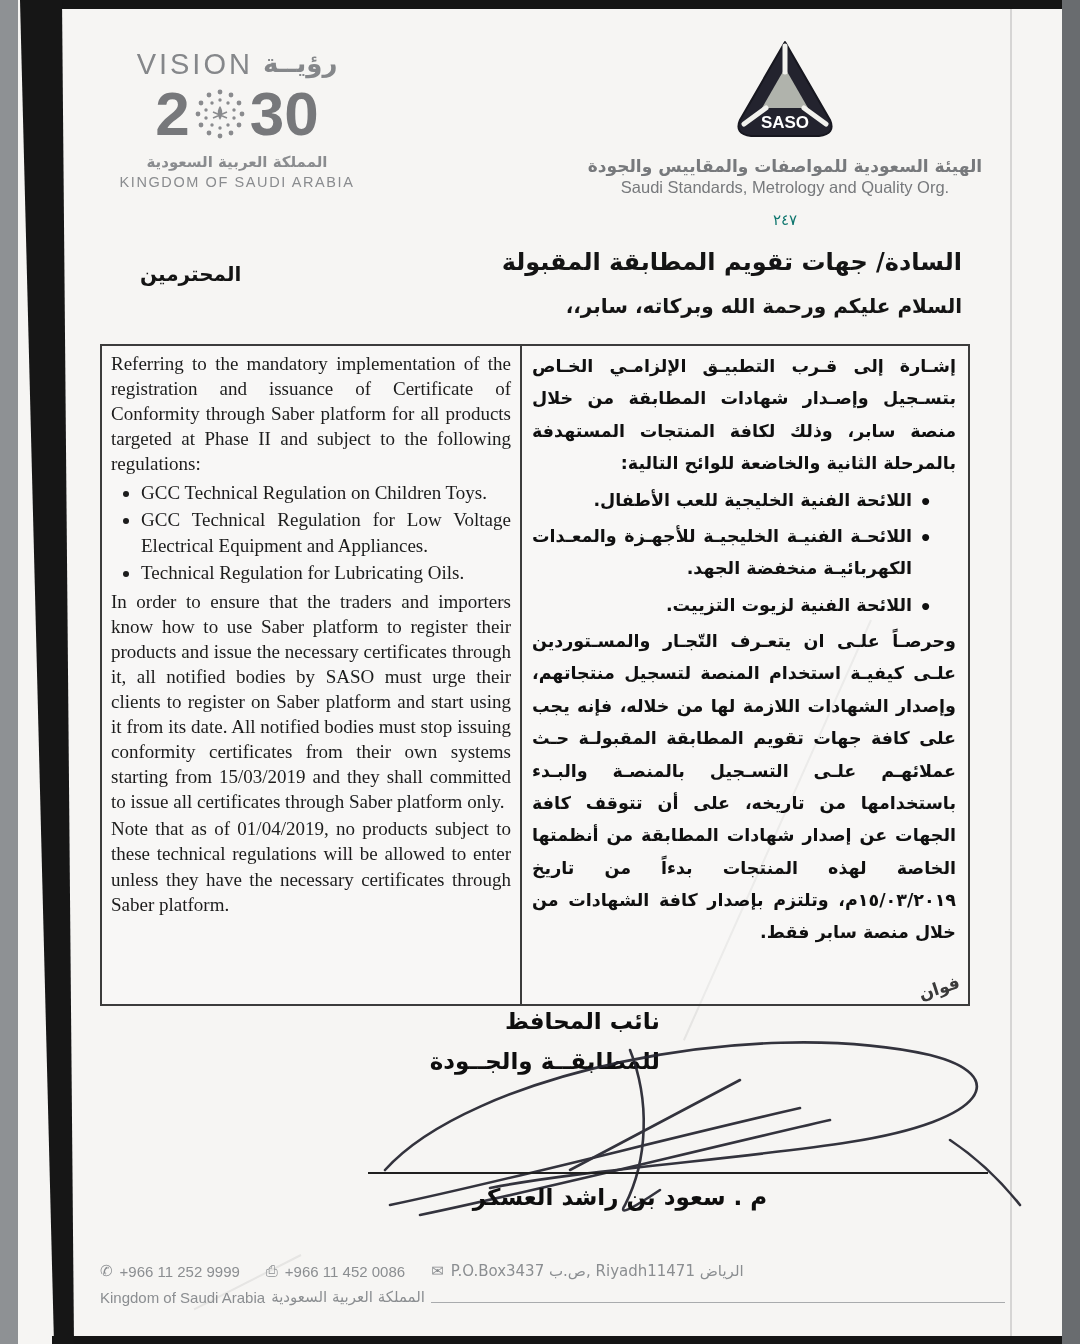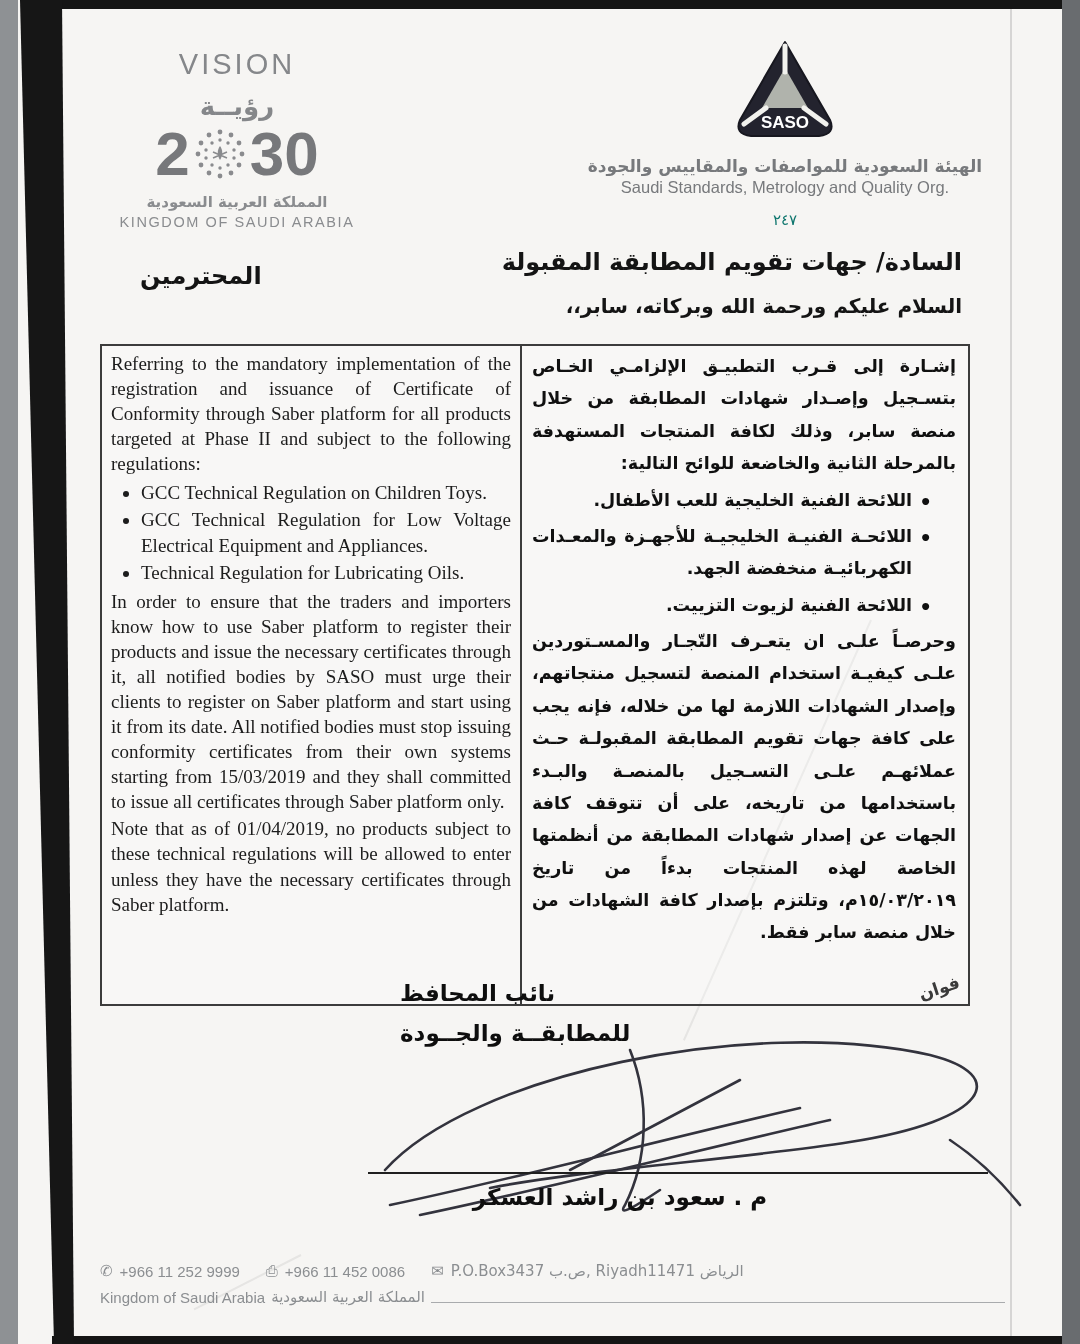--- a/index.html
+++ b/index.html
@@ -14,58 +14,58 @@
   .edge-right{position:absolute;right:0;top:0;width:18px;height:1344px;background:#696c6f;}
   .bar-top{position:absolute;left:56px;top:0;width:1006px;height:9px;background:#151515;}
   .bar-bottom{position:absolute;left:52px;top:1336px;width:1010px;height:8px;background:#151515;}
   .edge-slant{position:absolute;left:0;top:0;width:1080px;height:1344px;pointer-events:none;}
   .paper-edge-line{position:absolute;left:1010px;top:9px;width:2px;height:1327px;background:rgba(120,120,120,.25);}
   .crease1{position:absolute;left:870px;top:620px;width:2px;height:460px;background:rgba(90,90,90,.10);transform:rotate(24deg);transform-origin:top;}
   .crease2{position:absolute;left:300px;top:1255px;width:2px;height:120px;background:rgba(90,90,90,.10);transform:rotate(63deg);transform-origin:top;}
 
   
   .vision{position:absolute;left:112px;top:48px;width:250px;text-align:center;color:#85878a;}
-  .vision .row1{font-size:29px;letter-spacing:3px;font-weight:400;display:flex;align-items:center;justify-content:center;gap:10px;flex-direction:column;}
+  .vision .row1{font-size:29px;letter-spacing:3px;font-weight:400;display:flex;justify-content:center;gap:10px;}
   .vision .row1 .ar{font-family:"DejaVu Sans", sans-serif;font-size:26px;font-weight:bold;}
   .vision .row2{display:flex;align-items:center;justify-content:center;font-size:62px;font-weight:700;color:#77787b;line-height:1;margin-top:2px;}
   .vision .row3{font-family:"DejaVu Sans", sans-serif;font-size:15px;font-weight:bold;margin-top:8px;color:#8a8c8f;}
   .vision .row4{font-size:14.5px;letter-spacing:1.6px;margin-top:3px;color:#8a8c8f;}
 
   
   .saso{position:absolute;left:585px;top:38px;width:400px;text-align:center;}
   .saso .logo{display:block;margin:0 auto;}
   .saso .org-ar{font-family:"DejaVu Sans", sans-serif;font-size:17px;font-weight:bold;color:#77797c;margin-top:8px;direction:rtl;}
   .saso .org-en{font-size:16.5px;color:#77797c;margin-top:2px;}
   .saso .doc-num{font-family:"DejaVu Sans", sans-serif;font-size:15px;color:#0f766e;margin-top:14px;}
 
   
   .recipient{position:absolute;right:118px;top:248px;width:470px;text-align:right;direction:rtl;
     font-family:"DejaVu Sans", sans-serif;font-weight:bold;color:#141414;}
   .recipient .l1{font-size:24px;}
   .recipient .l2{font-size:20px;margin-top:18px;}
   .honorific{position:absolute;left:140px;top:262px;font-family:"DejaVu Sans", sans-serif;
-    font-weight:bold;font-size:24px;color:#141414;direction:rtl;}
+    font-weight:bold;font-size:20px;color:#141414;direction:rtl;}
 
   
   .mainbox{position:absolute;left:100px;top:344px;width:866px;height:658px;
     border:2px solid #3c3c3c;display:flex;background:rgba(255,255,255,.25);}
   .col-en{width:420px;padding:5px 9px 8px 9px;border-right:2px solid #3c3c3c;box-sizing:border-box;
     font-family:"Liberation Serif", serif;font-size:19px;line-height:1.32;text-align:justify;color:#1c1c1c;}
   .col-en p{margin:0 0 2px 0;}
   .col-en ul{margin:4px 0 4px 0;padding-left:30px;list-style:disc;}
   .col-en li{margin-bottom:2px;}
   .col-ar{flex:1;padding:4px 12px 0 10px;box-sizing:border-box;direction:rtl;text-align:justify;
     font-family:"DejaVu Sans", sans-serif;font-weight:bold;font-size:17.5px;line-height:1.85;color:#101010;}
   .col-ar p{margin:0 0 4px 0;}
   .col-ar ul{margin:2px 24px 2px 0;padding:0;list-style:none;}
   .col-ar li{position:relative;padding-right:20px;margin-bottom:4px;}
   .col-ar li::before{content:"•";position:absolute;right:0;top:0;font-size:20px;}
 
   
-  .sig-title{position:absolute;left:400px;top:980px;width:260px;text-align:left;direction:rtl;
+  .sig-title{position:absolute;left:400px;top:1008px;width:260px;text-align:right;direction:rtl;
     font-family:"DejaVu Sans", sans-serif;font-weight:bold;font-size:23px;color:#0e0e0e;}
   .sig-title .t2{margin-top:14px;}
   .sig-scrawl{position:absolute;left:330px;top:1020px;pointer-events:none;}
   .sig-line{position:absolute;left:368px;top:1172px;width:620px;height:2px;background:#1f1f1f;}
   .sig-name{position:absolute;left:380px;top:1184px;width:480px;text-align:center;direction:rtl;
     font-family:"DejaVu Sans", sans-serif;font-weight:bold;font-size:23px;color:#0e0e0e;}
   .hand-note{position:absolute;left:918px;top:978px;font-family:"DejaVu Sans", sans-serif;
     font-weight:bold;font-size:17px;color:#3a3a3a;transform:rotate(-18deg);direction:rtl;}
 
   

